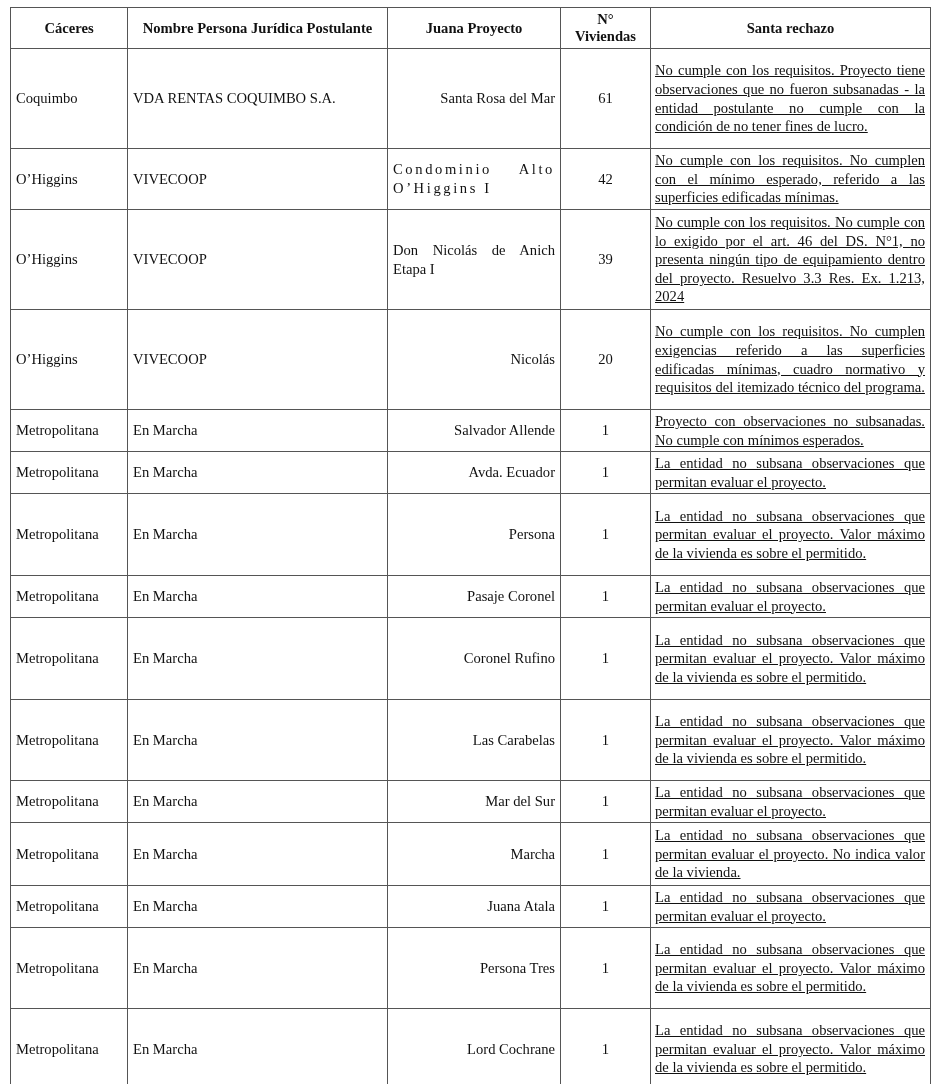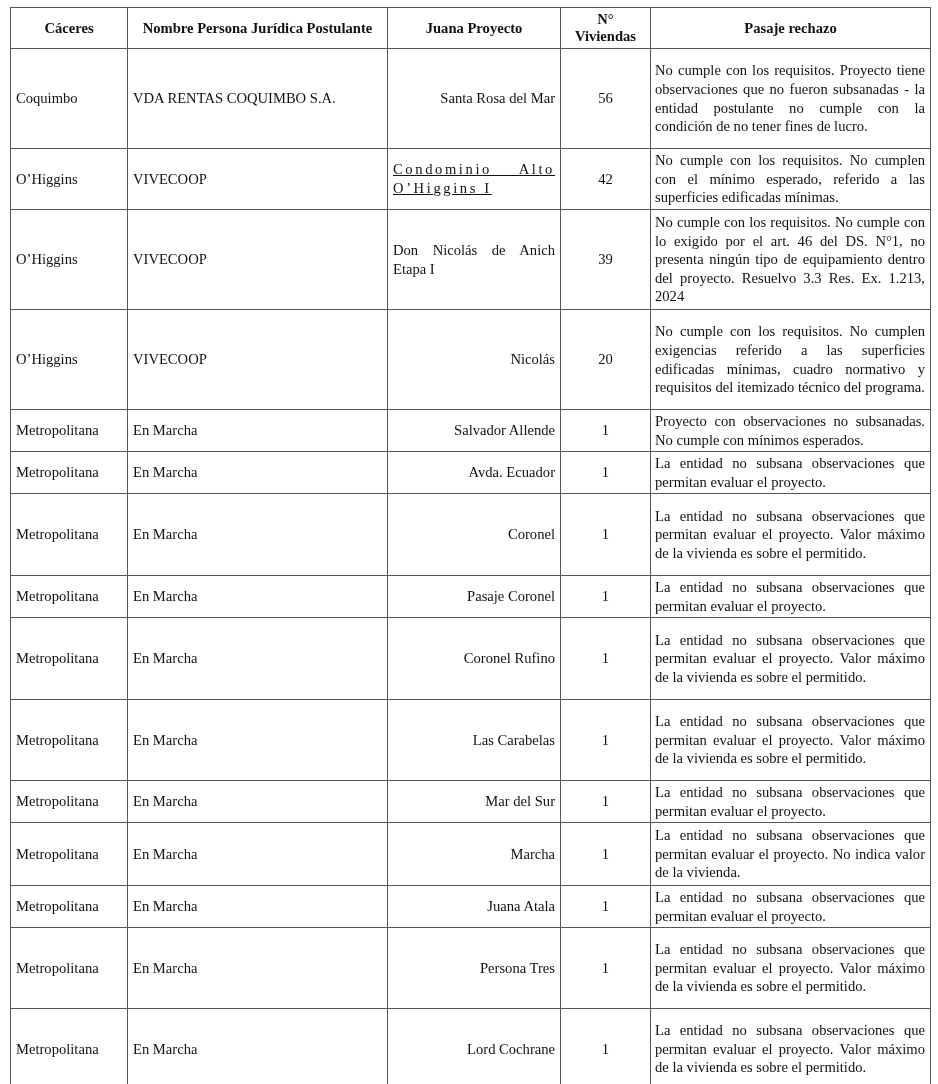--- a/index.html
+++ b/index.html
@@ -3,24 +3,24 @@
   <meta charset="utf-8">
   <style>
     html, body { margin: 0; padding: 0; background: #ffffff; }
     body { width: 938px; height: 1084px; position: relative; overflow: hidden;
       font-family: "Liberation Serif", "DejaVu Serif", serif; color: #111; }
     table { position: absolute; left: 10px; top: 7px; border-collapse: collapse; table-layout: fixed; width: 920px; }
     col.c1 { width: 117px; } col.c2 { width: 260px; } col.c3 { width: 173px; } col.c4 { width: 90px; } col.c5 { width: 280px; }
     th, td { border: 1.5px solid #555; font-size: 14.6px; line-height: 18.6px; vertical-align: middle; padding: 0 5px; }
     th { font-weight: bold; text-align: center; height: 40px; line-height: 17px; }
     td.num { text-align: center; }
-    td.motivo { text-align: justify; padding: 1px 5px 1px 4px; }
+    td.motivo { text-align: justify; padding: 1px 5px 1px 4px; text-decoration: underline; }
     td.proj { text-align: right; }
     td.proj.just { text-align: justify; text-align-last: left; }
-    td.proj.spread { letter-spacing: 2.6px; text-decoration: underline; }
+    td.proj.spread { letter-spacing: 2.6px; }
     tr.h99 td { height: 97px; }
     tr.h60 td { height: 58px; }
     tr.h41 td { height: 39px; }
     tr.h81 td { height: 79px; }
     tr.h80 td { height: 78px; }
     tr.h62 td { height: 60px; }
   </style>
 </head>
 <body>
 
@@ -31,29 +31,29 @@
       <col class="c3">
       <col class="c4">
       <col class="c5">
     </colgroup>
   <thead>
     <tr>
       <th>Cáceres</th>
       <th>Nombre Persona Jurídica Postulante</th>
       <th>Juana Proyecto</th>
       <th>N° Viviendas</th>
-      <th>Pasaje rechazo</th>
+      <th>Santa rechazo</th>
     </tr>
   </thead>
   <tbody>
     <tr class="h99">
       <td>Coquimbo</td>
       <td>VDA RENTAS COQUIMBO S.A.</td>
       <td class="proj">Santa Rosa del Mar</td>
-      <td class="num">56</td>
+      <td class="num">61</td>
       <td class="motivo">No cumple con los requisitos. Proyecto tiene observaciones que no fueron subsanadas - la entidad postulante no cumple con la condición de no tener fines de lucro.</td>
     </tr>
     <tr class="h60">
       <td>O’Higgins</td>
       <td>VIVECOOP</td>
       <td class="proj just spread">Condominio Alto O’Higgins I</td>
       <td class="num">42</td>
       <td class="motivo">No cumple con los requisitos. No cumplen con el mínimo esperado, referido a las superficies edificadas mínimas.</td>
     </tr>
     <tr class="h99">
@@ -80,21 +80,21 @@
     <tr class="h41">
       <td>Metropolitana</td>
       <td>En Marcha</td>
       <td class="proj">Avda. Ecuador</td>
       <td class="num">1</td>
       <td class="motivo">La entidad no subsana observaciones que permitan evaluar el proyecto.</td>
     </tr>
     <tr class="h81">
       <td>Metropolitana</td>
       <td>En Marcha</td>
-      <td class="proj">Coronel</td>
+      <td class="proj">Persona</td>
       <td class="num">1</td>
       <td class="motivo">La entidad no subsana observaciones que permitan evaluar el proyecto. Valor máximo de la vivienda es sobre el permitido.</td>
     </tr>
     <tr class="h41">
       <td>Metropolitana</td>
       <td>En Marcha</td>
       <td class="proj">Pasaje Coronel</td>
       <td class="num">1</td>
       <td class="motivo">La entidad no subsana observaciones que permitan evaluar el proyecto.</td>
     </tr>

